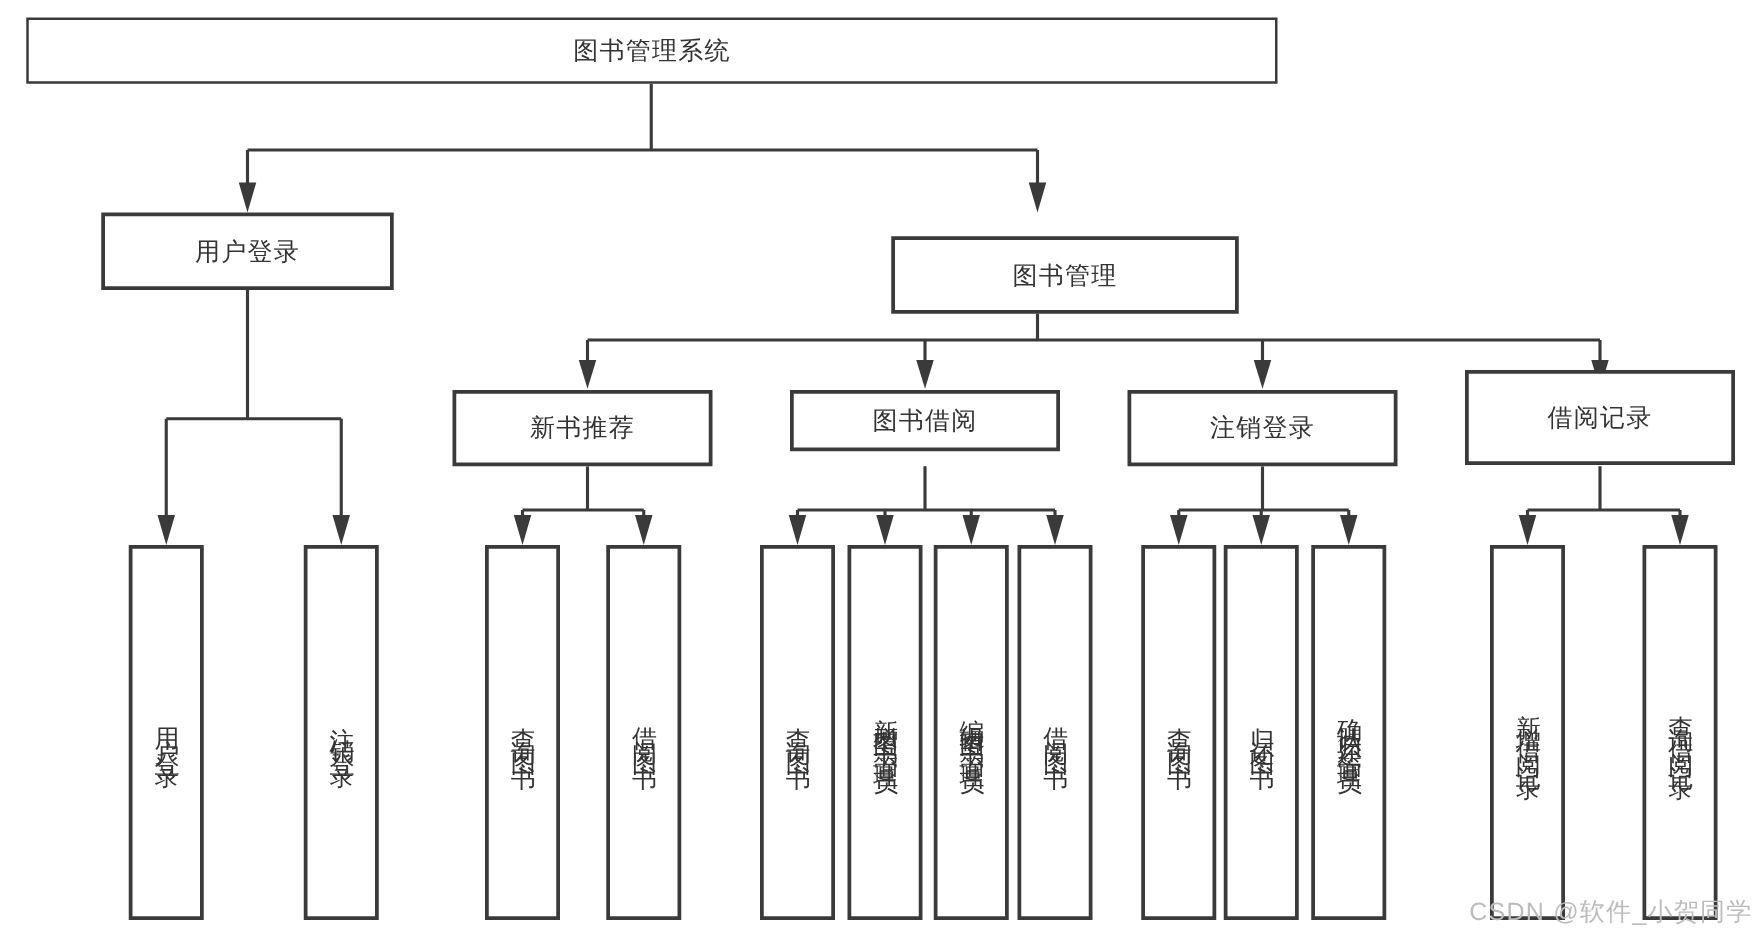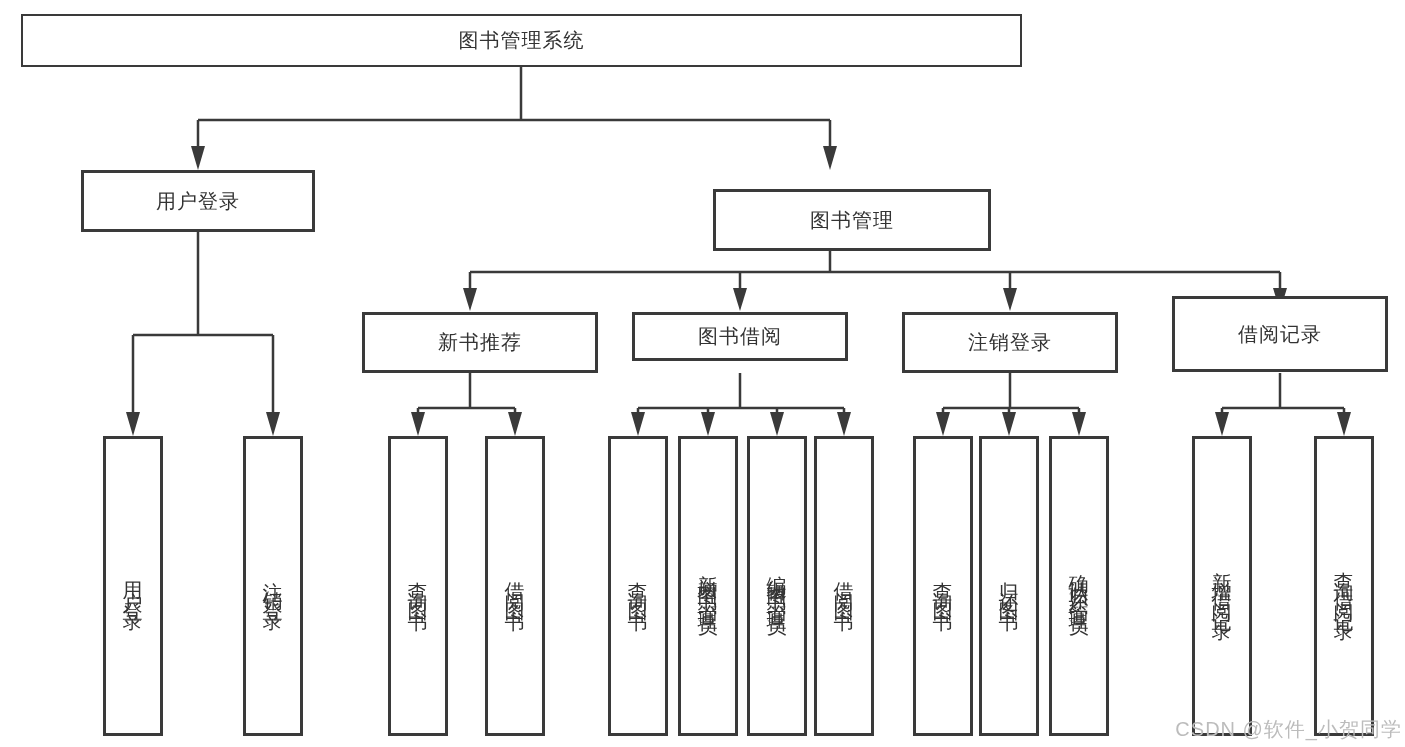--- a/index.html
+++ b/index.html
@@ -108,21 +108,21 @@
     <span class="lbl">图书管理系统</span>
   </div>
 
   <div class="node h" style="left:81px; top:170px; width:234px; height:62px;">
     <span class="lbl">用户登录</span>
   </div>
   <div class="node h" style="left:713px; top:170px; width:278px; height:62px;margin-top:19px;">
     <span class="lbl">图书管理</span>
   </div>
 
-  <div class="node h" style="left:362px; top:312px; width:236px; height:61px;">
+  <div class="node h" style="left:362px; top:312px; width:208px; height:61px;">
     <span class="lbl">新书推荐</span>
   </div>
   <div class="node h" style="left:632px; top:312px; width:216px; height:49px;">
     <span class="lbl">图书借阅</span>
   </div>
   <div class="node h" style="left:902px; top:312px; width:216px; height:61px;">
     <span class="lbl">注销登录</span>
   </div>
   <div class="node h" style="left:1172px; top:296px; width:216px; height:76px;">
     <span class="lbl">借阅记录</span>

